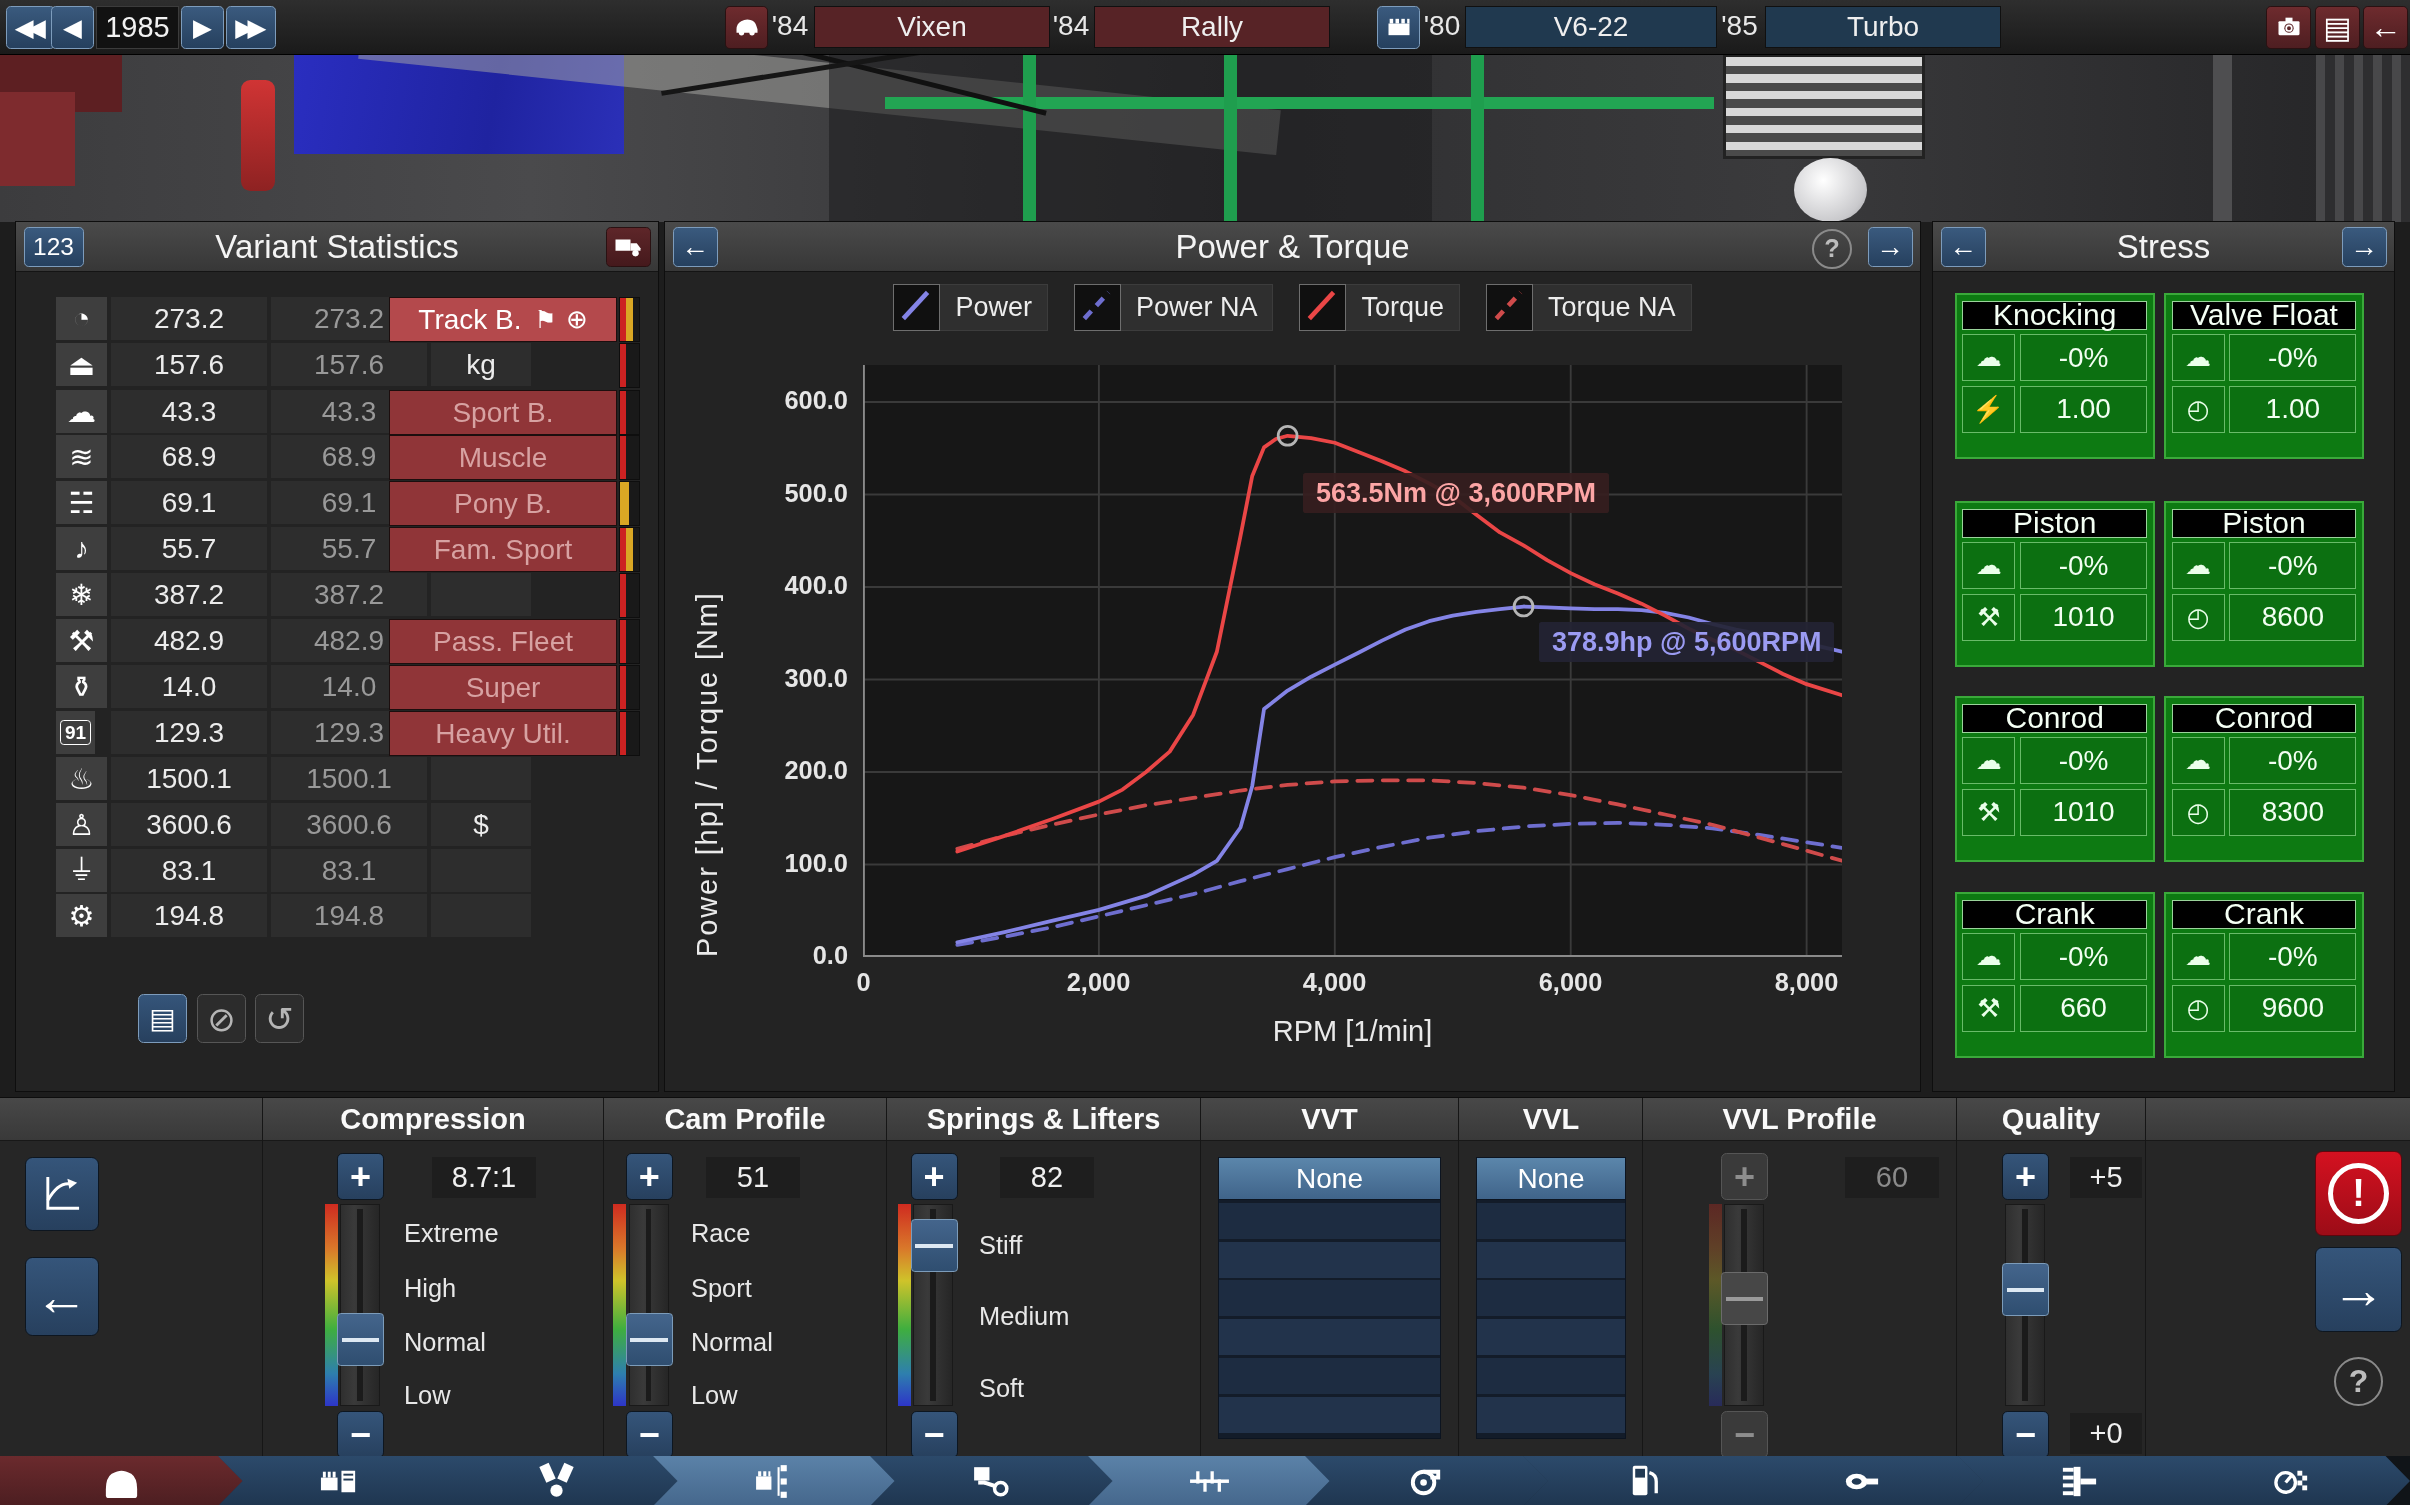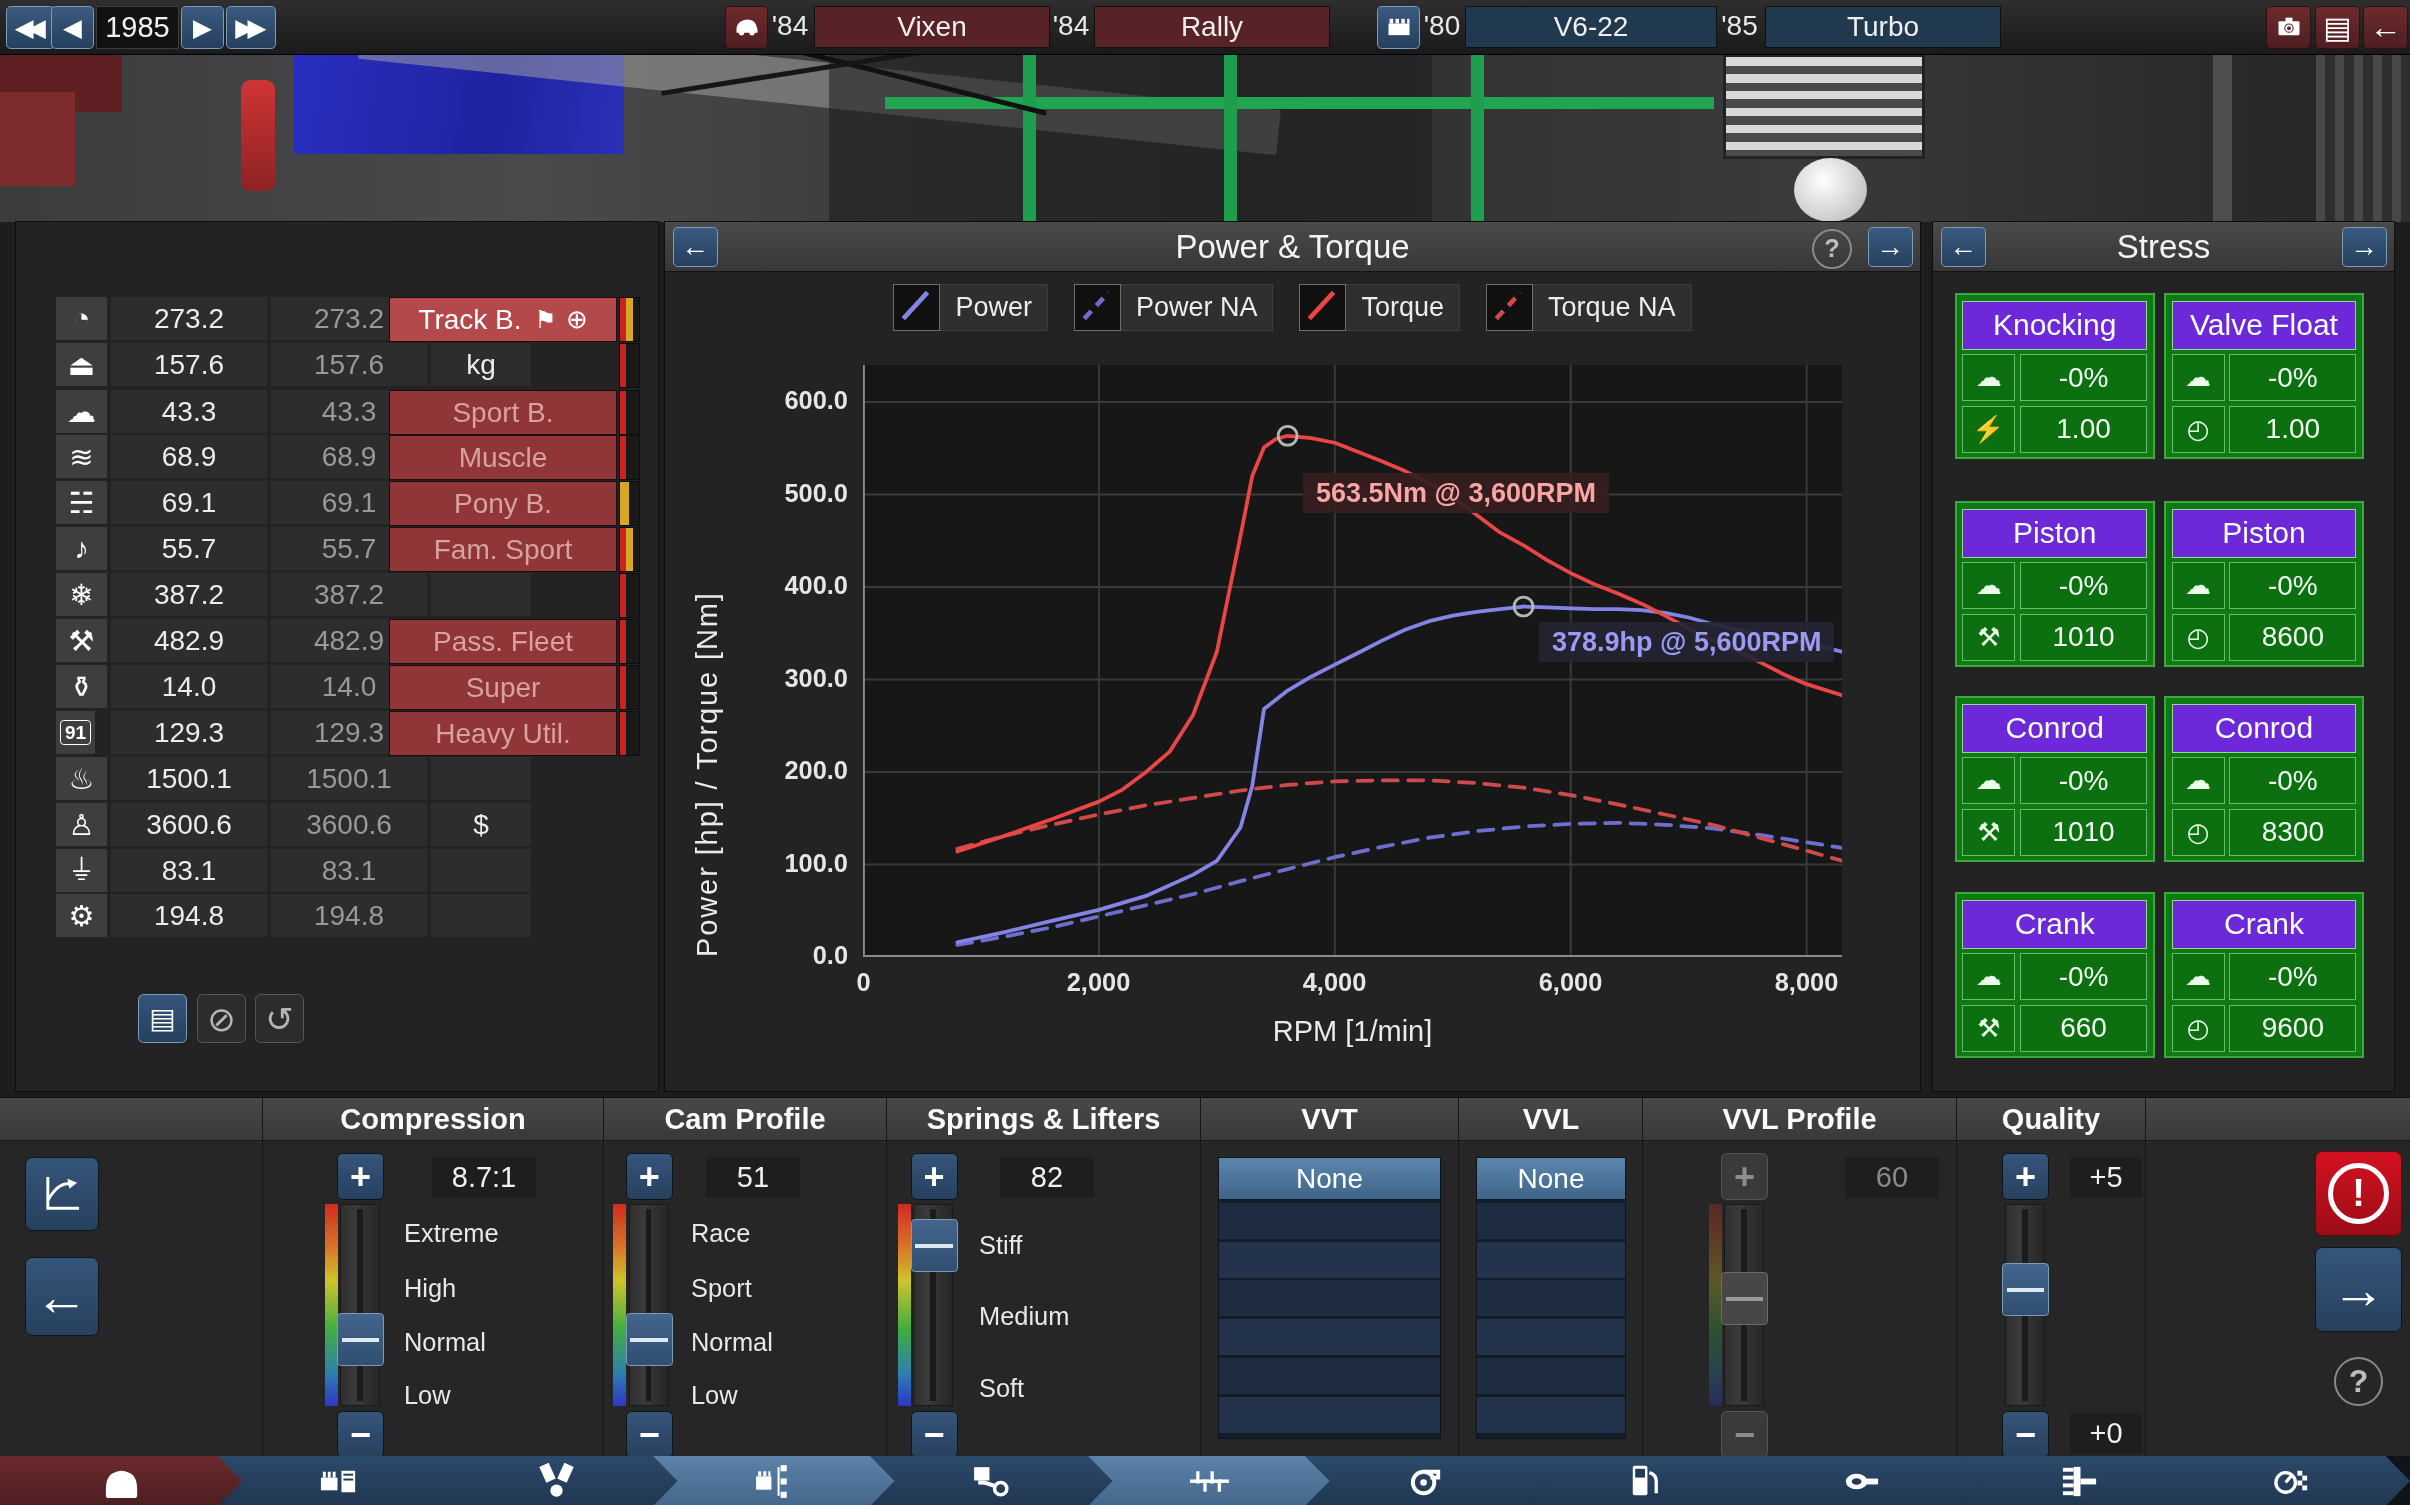--- a/index.html
+++ b/index.html
@@ -57,21 +57,21 @@
     border-radius:2.8px;white-space:nowrap;z-index:5;}
   .leg{display:flex;align-items:center;cursor:pointer;}
   .legsw{width:45px;height:45px;background:#101010;border:1.9px solid #6e6e6e;}
   .leglb{height:45px;background:#2f2f2f;border:1.9px solid #3c3c3c;border-left:none;display:flex;
     align-items:center;padding:0 15px;font-size:27px;color:#ededed;}
   .xtick{position:absolute;width:113px;text-align:center;font-size:25.4px;color:#e6e6e6;font-weight:bold;}
   .ytick{position:absolute;width:94px;text-align:right;font-size:25.4px;color:#e6e6e6;font-weight:bold;right:0;}
   
   .card{position:absolute;width:200px;height:166px;background:#0d7a12;border:2.8px solid #3aa93a;
     box-sizing:border-box;padding:5.6px;}
-  .ctitle{height:49px;background:#6d28d9;border:1.9px solid #9bd49b;display:flex;align-items:center;
+  .ctitle{height:29px;background:#000000;border:1.9px solid #9bd49b;display:flex;align-items:center;
     justify-content:center;font-size:30px;color:#f4fff4;box-sizing:border-box;}
   .crow{display:flex;margin-top:4.7px;height:47px;}
   .cic{width:53px;border:1.9px solid #69bb69;background:#0c7011;display:flex;align-items:center;
     justify-content:center;font-size:26px;color:#eaffea;box-sizing:border-box;}
   .cval{flex:1;border:1.9px solid #69bb69;background:#0c7011;margin-left:4.7px;display:flex;align-items:center;
     justify-content:center;font-size:28px;color:#f2fff2;box-sizing:border-box;}
   
   .bottom{position:absolute;left:0;top:1097px;width:2411px;height:358px;background:#262626;
     border-top:1.9px solid #0d0d0d;z-index:10;}
   .bsec{position:absolute;top:0;bottom:0;border-left:1.9px solid #161616;box-sizing:border-box;}
@@ -187,20 +187,33 @@
             <circle cx="12" cy="13" r="4" fill="#5d2528"></circle>
             <circle cx="12" cy="13" r="2.4" fill="none" stroke="#fff" stroke-width="1.4"></circle>
           </g>
         </svg>
     </div>
     <div class="nbtn rbtn" style="left:2315px;width:43px;font-size:30px;">▤</div>
     <div class="nbtn rbtn" style="left:2363px;width:43px;font-size:32px;font-weight:bold;">←</div>
   </div>
 
   <div class="panel" style="left:15px;width:644px;">
+    <div class="phead">
+      <div class="hbtn" style="left:7.5px;width:58px;font-size:24.5px;font-weight:normal;">123</div>
+      <span>Variant Statistics</span>
+      <div class="hbtn dkred" style="right:7.5px;left:auto;">
+        <svg width="30" height="30" viewBox="0 0 24 24">
+            <g fill="#fff">
+              <rect x="2" y="6" width="12" height="9"></rect>
+              <path d="M14 9h5l3 4v2h-8z"></path>
+              <circle cx="18" cy="17" r="2.6"></circle>
+            </g>
+          </svg>
+      </div>
+    </div>
 
     <div class="scell icell" style="left:40px;top:75px;width:51px;">◔</div>
     <div class="scell" style="left:95px;top:75px;width:156px;">273.2</div>
     <div class="scell v2c" style="left:255px;top:75px;width:156px;">273.2</div>
     <div class="scell" style="left:415px;top:75px;width:100px;"></div>
 
     <div class="scell icell" style="left:40px;top:121px;width:51px;">⏏</div>
     <div class="scell" style="left:95px;top:121px;width:156px;">157.6</div>
     <div class="scell v2c" style="left:255px;top:121px;width:156px;">157.6</div>
     <div class="scell" style="left:415px;top:121px;width:100px;">kg</div>

